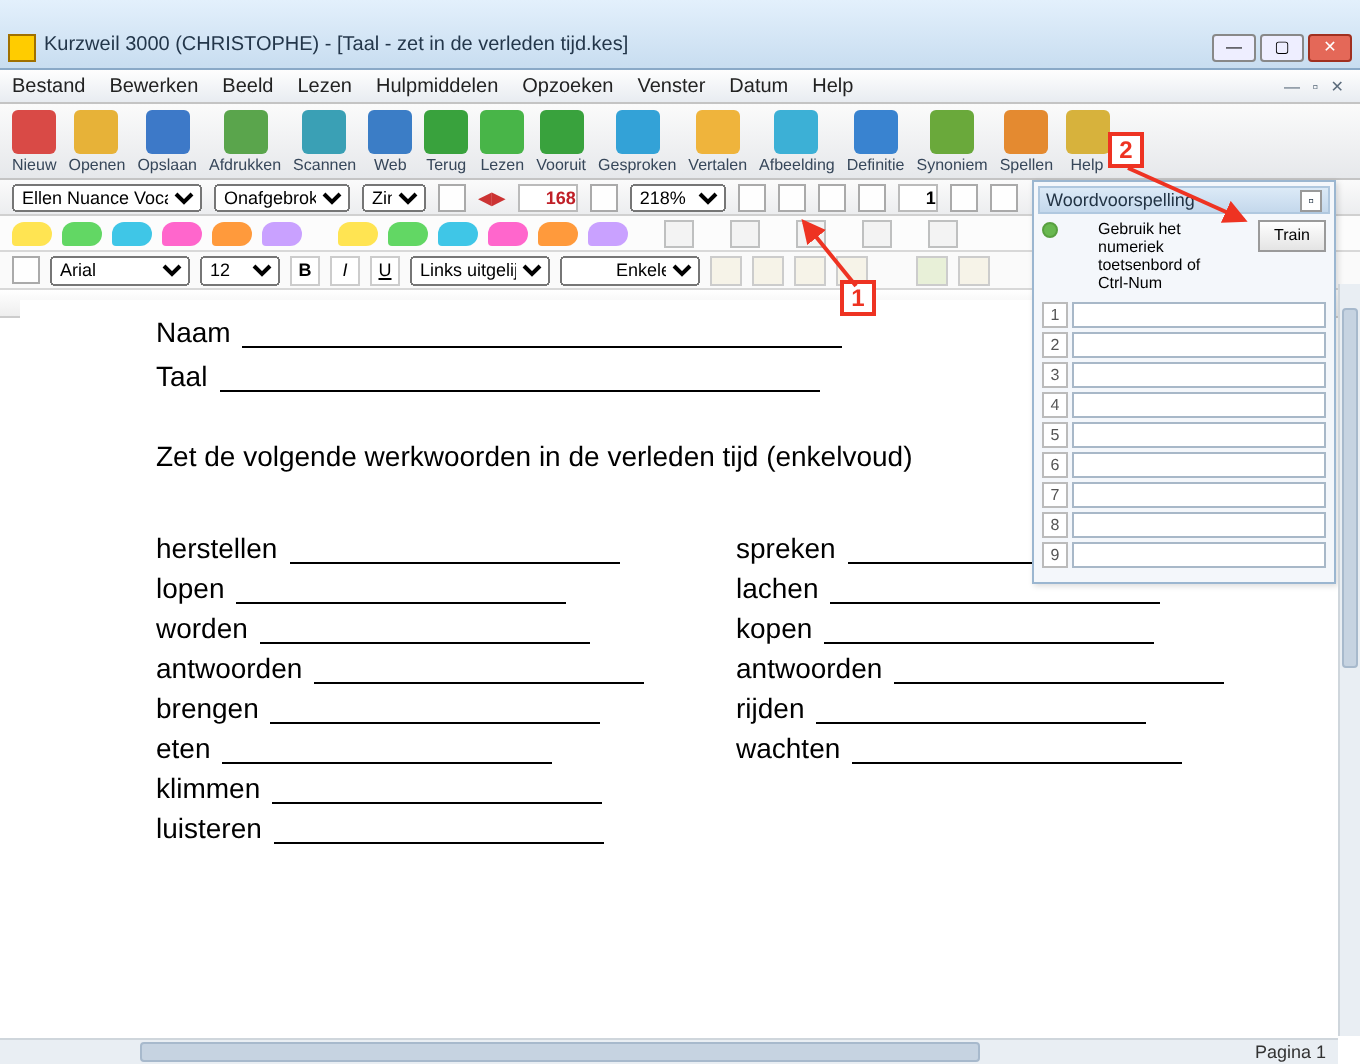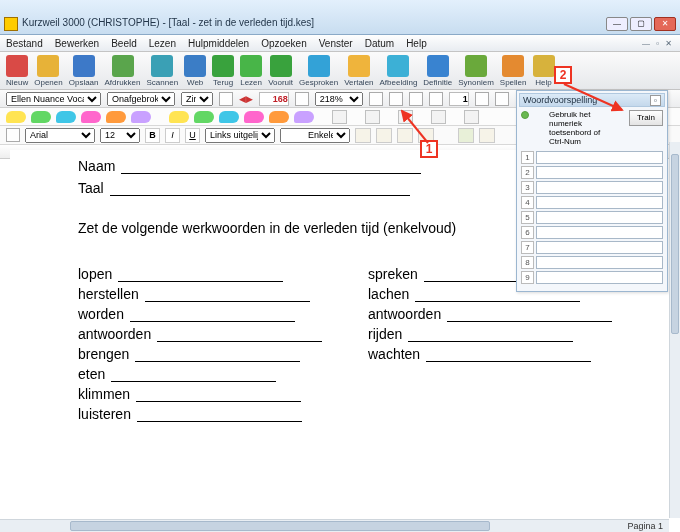--- a/index.html
+++ b/index.html
@@ -251,25 +251,25 @@
     <div class="frow">
         <span class="lbl">Taal</span>
         <span class="line linefull"></span>
       </div>
 
     <div class="instr">Zet de volgende werkwoorden in de verleden tijd (enkelvoud)</div>
 
     <div class="cols">
       <div class="col" id="colL">
           <div class="wrow">
+            <span>herstellen</span>
+            <span class="wline"></span>
+          </div>
+          <div class="wrow">
             <span>lopen</span>
-            <span class="wline"></span>
-          </div>
-          <div class="wrow">
-            <span>herstellen</span>
             <span class="wline"></span>
           </div>
           <div class="wrow">
             <span>worden</span>
             <span class="wline"></span>
           </div>
           <div class="wrow">
             <span>antwoorden</span>
             <span class="wline"></span>
           </div>
@@ -290,20 +290,24 @@
             <span class="wline"></span>
           </div>
         </div>
       <div class="col" id="colR">
           <div class="wrow">
             <span>spreken</span>
             <span class="wline"></span>
           </div>
           <div class="wrow">
             <span>lachen</span>
+            <span class="wline"></span>
+          </div>
+          <div class="wrow">
+            <span>kopen</span>
             <span class="wline"></span>
           </div>
           <div class="wrow">
             <span>antwoorden</span>
             <span class="wline"></span>
           </div>
           <div class="wrow">
             <span>rijden</span>
             <span class="wline"></span>
           </div>

